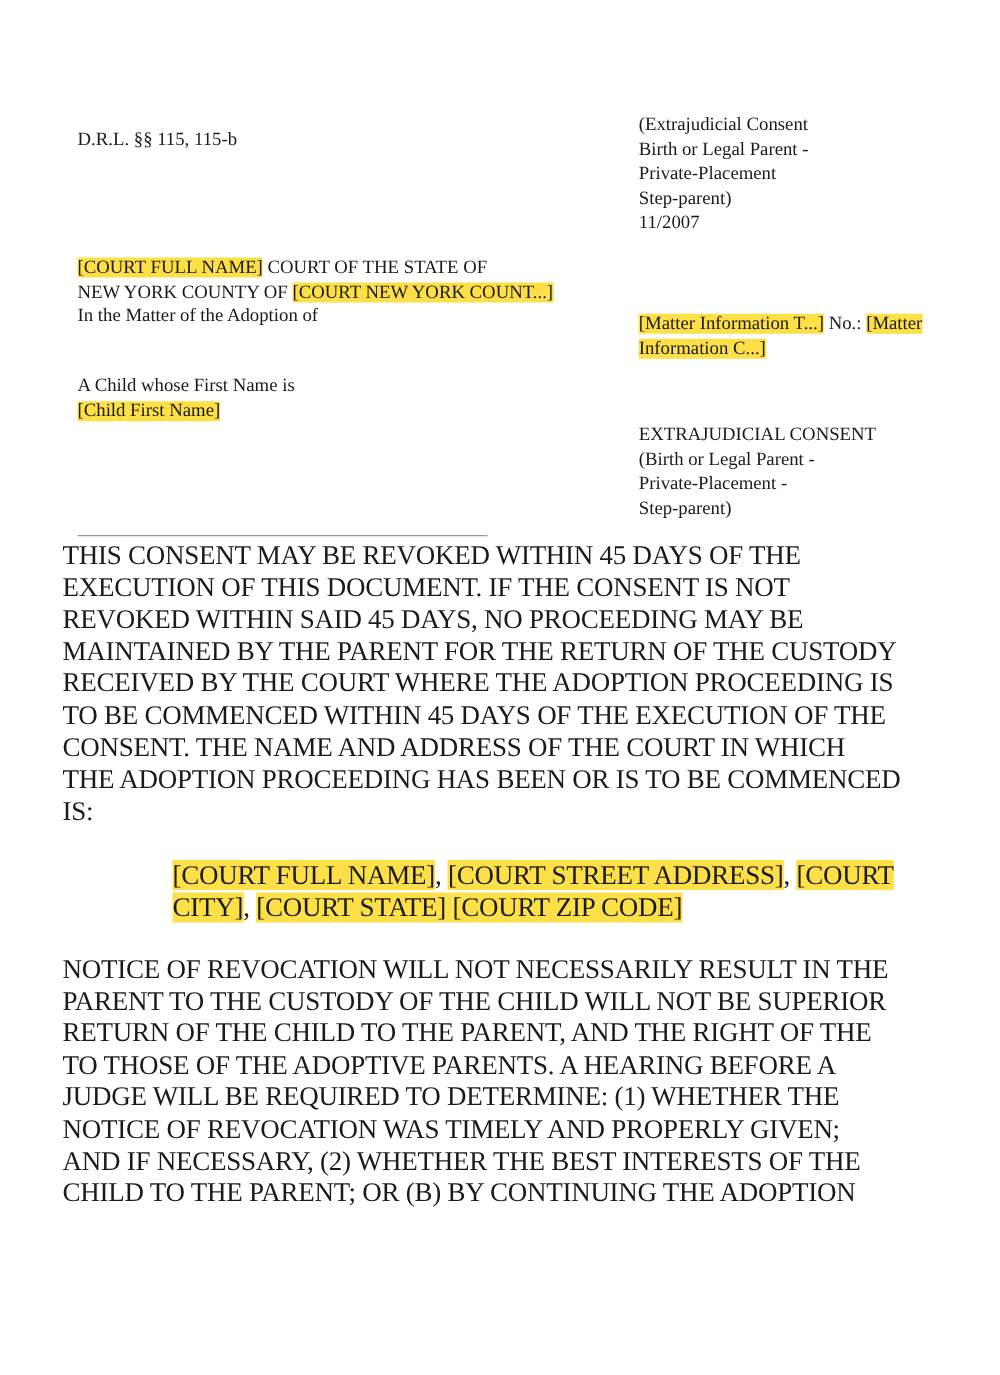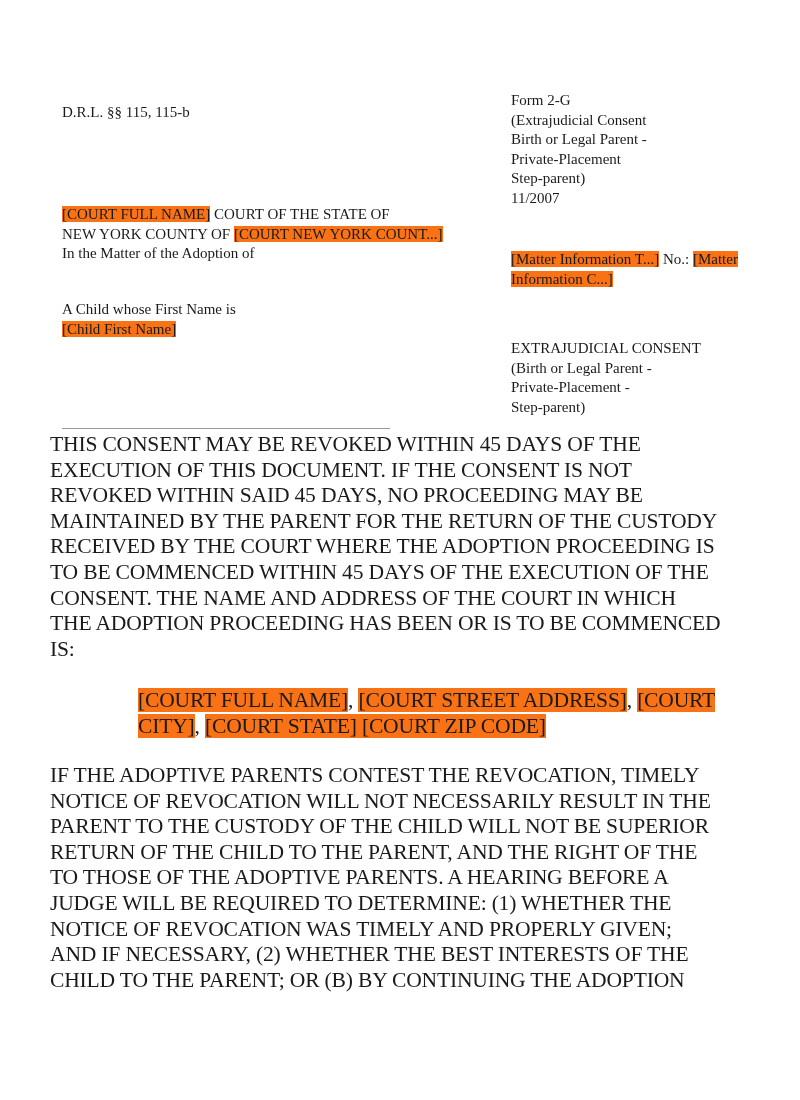--- a/index.html
+++ b/index.html
@@ -9,21 +9,21 @@
     }
     body {
       width: 800px;
       height: 1100px;
       position: relative;
       overflow: hidden;
       font-family: "Liberation Serif", "DejaVu Serif", serif;
       color: #1a1a1a;
     }
     .hl {
-      background: #f97316;
+      background: #fde047;
     }
     .small {
       font-size: 15px;
       line-height: 19.5px;
     }
     .left-cite {
       position: absolute;
       left: 62px;
       top: 91px;
       margin-top: 12px;
@@ -89,21 +89,20 @@
     .line { display: block; white-space: nowrap; }
   </style>
 </head>
 <body>
 
 <div>
 
   <div class="left-cite small">D.R.L. §§ 115, 115-b</div>
 
   <div class="form-block small">
-    <span class="line">Form 2-G</span>
     <span class="line">(Extrajudicial Consent</span>
     <span class="line">Birth or Legal Parent -</span>
     <span class="line">Private-Placement</span>
     <span class="line">Step-parent)</span>
     <span class="line">11/2007</span>
   </div>
 
   <div class="court-block small">
     <span class="line"><span class="hl">[COURT FULL NAME]</span><span> COURT OF THE STATE OF</span></span>
     <span class="line"><span>NEW YORK COUNTY OF </span><span class="hl">[COURT NEW YORK COUNT...]</span></span>
@@ -140,21 +139,20 @@
     <span class="line">THE ADOPTION PROCEEDING HAS BEEN OR IS TO BE COMMENCED</span>
     <span class="line">IS:</span>
   </div>
 
   <div class="address">
     <span class="line"><span class="hl">[COURT FULL NAME]</span><span>, </span><span class="hl">[COURT STREET ADDRESS]</span><span>, </span><span class="hl">[COURT</span></span>
     <span class="line"><span class="hl">CITY]</span><span>, </span><span class="hl">[COURT STATE]</span><span class="hl"> </span><span class="hl">[COURT ZIP CODE]</span></span>
   </div>
 
   <div class="body-text para2">
-    <span class="line">IF THE ADOPTIVE PARENTS CONTEST THE REVOCATION, TIMELY</span>
     <span class="line">NOTICE OF REVOCATION WILL NOT NECESSARILY RESULT IN THE</span>
     <span class="line">PARENT TO THE CUSTODY OF THE CHILD WILL NOT BE SUPERIOR</span>
     <span class="line">RETURN OF THE CHILD TO THE PARENT, AND THE RIGHT OF THE</span>
     <span class="line">TO THOSE OF THE ADOPTIVE PARENTS. A HEARING BEFORE A</span>
     <span class="line">JUDGE WILL BE REQUIRED TO DETERMINE: (1) WHETHER THE</span>
     <span class="line">NOTICE OF REVOCATION WAS TIMELY AND PROPERLY GIVEN;</span>
     <span class="line">AND IF NECESSARY, (2) WHETHER THE BEST INTERESTS OF THE</span>
     <span class="line">CHILD TO THE PARENT; OR (B) BY CONTINUING THE ADOPTION</span>
   </div>
 

